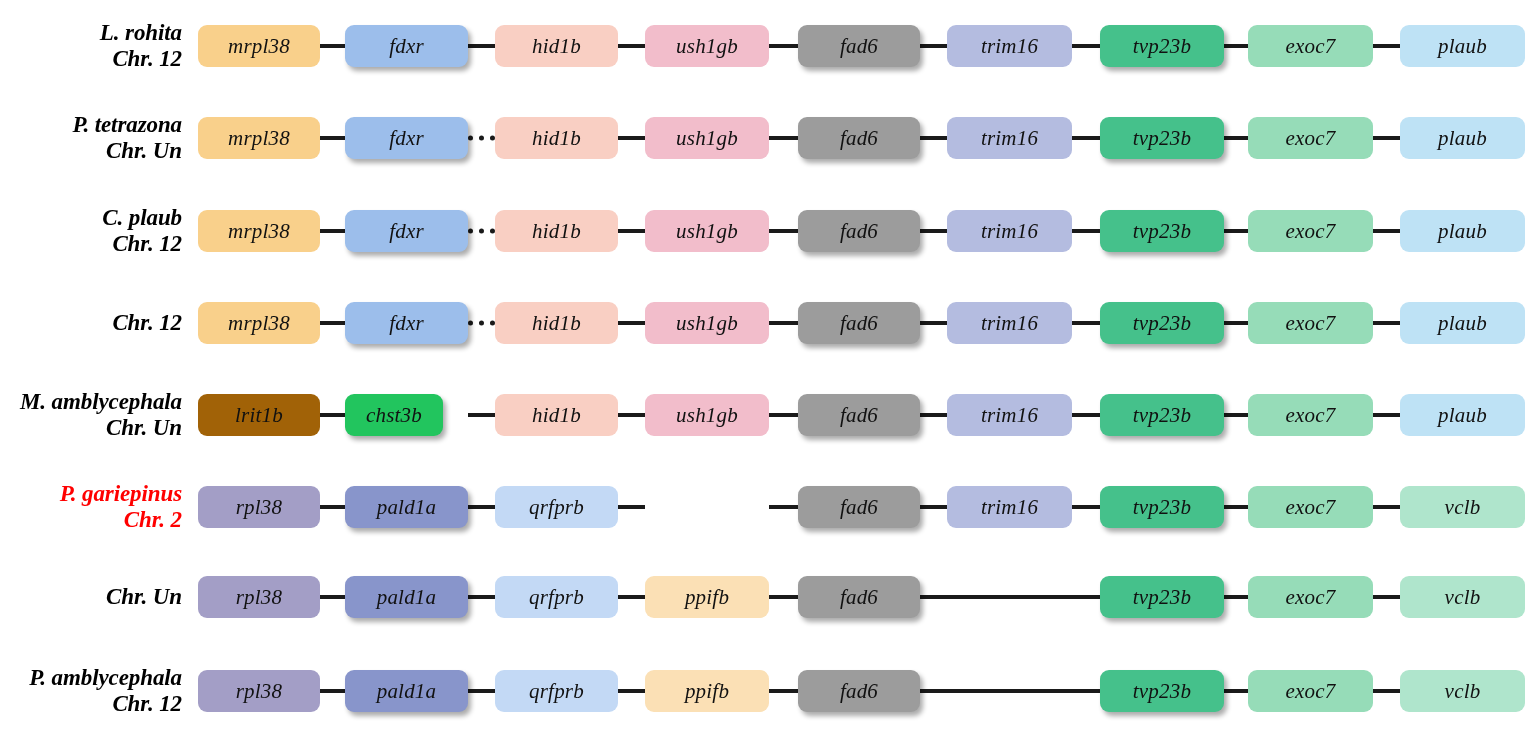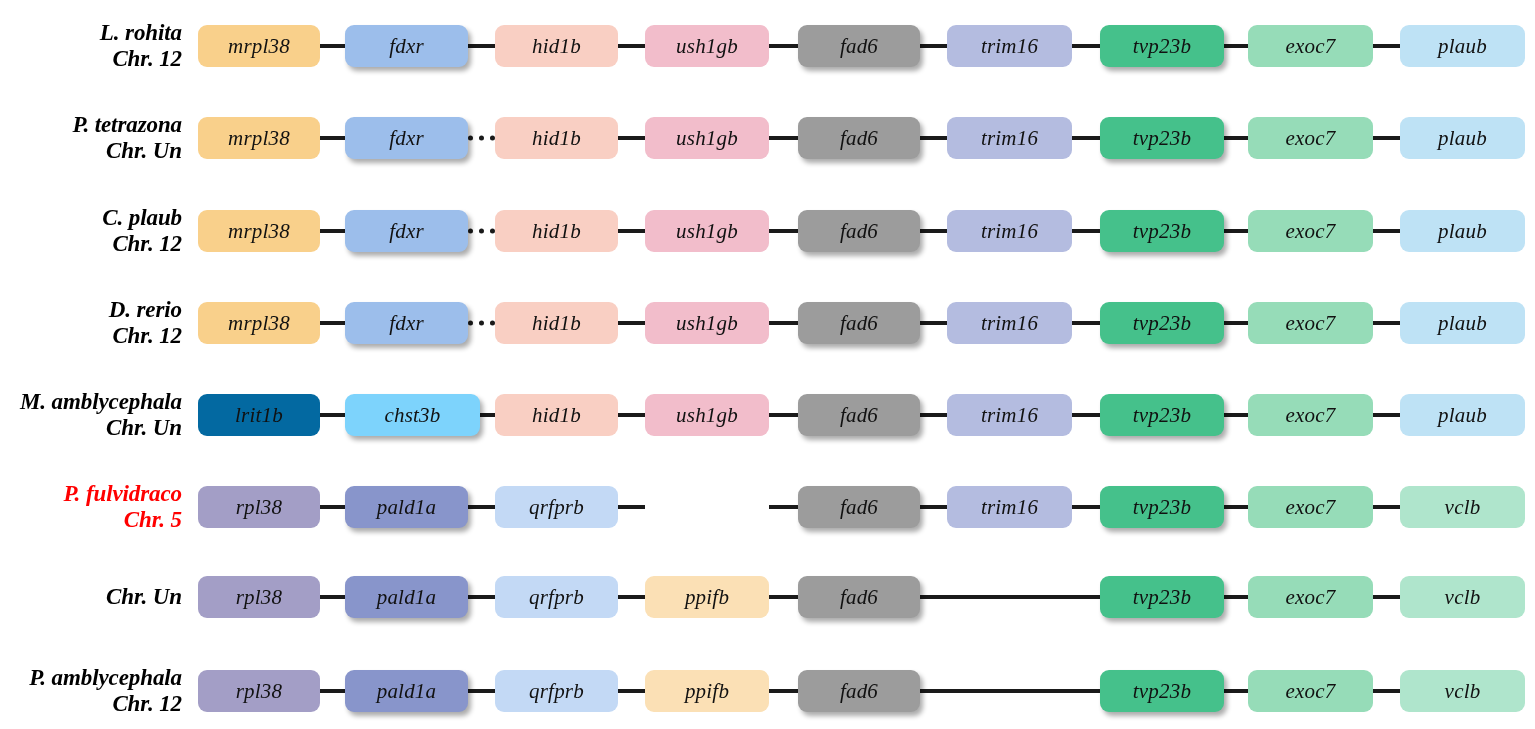--- a/index.html
+++ b/index.html
@@ -142,21 +142,20 @@
         <div class="gene flat" style="left: 455px; width: 124px; background: rgb(242, 189, 203);">ush1gb</div>
         <div class="gene" style="left: 608px; width: 122px; background: rgb(156, 156, 156);">fad6</div>
         <div class="gene flat" style="left: 757px; width: 125px; background: rgb(180, 188, 224);">trim16</div>
         <div class="gene" style="left: 910px; width: 124px; background: rgb(69, 193, 139);">tvp23b</div>
         <div class="gene flat" style="left: 1058px; width: 125px; background: rgb(150, 220, 184);">exoc7</div>
         <div class="gene flat" style="left: 1210px; width: 125px; background: rgb(190, 226, 245);">plaub</div>
       </div>
     </div>
     <div class="row" style="top: 277px;">
       <div class="species">
-        <span class="sp-name">D. rerio</span>
         <span class="sp-chr">Chr. 12</span>
       </div>
       <div class="track">
         <div class="link" style="left: 130px; width: 25px;"></div>
         <div class="link dotted" style="left: 278px; width: 27px;"></div>
         <div class="link" style="left: 428px; width: 27px;"></div>
         <div class="link" style="left: 579px; width: 29px;"></div>
         <div class="link" style="left: 730px; width: 27px;"></div>
         <div class="link" style="left: 882px; width: 28px;"></div>
         <div class="link" style="left: 1034px; width: 24px;"></div>
@@ -179,35 +178,35 @@
       </div>
       <div class="track">
         <div class="link" style="left: 130px; width: 25px;"></div>
         <div class="link" style="left: 278px; width: 27px;"></div>
         <div class="link" style="left: 428px; width: 27px;"></div>
         <div class="link" style="left: 579px; width: 29px;"></div>
         <div class="link" style="left: 730px; width: 27px;"></div>
         <div class="link" style="left: 882px; width: 28px;"></div>
         <div class="link" style="left: 1034px; width: 24px;"></div>
         <div class="link" style="left: 1183px; width: 27px;"></div>
-        <div class="gene flat" style="left: 8px; width: 122px; background: #0369a1;">lrit1b</div>
-        <div class="gene" style="left: 155px; width: 135px; background: #7dd3fc;">chst3b</div>
+        <div class="gene flat" style="left: 8px; width: 122px; background: #a16207;">lrit1b</div>
+        <div class="gene" style="left: 155px; width: 98px; background: #22c55e;">chst3b</div>
         <div class="gene flat" style="left: 305px; width: 123px; background: rgb(249, 207, 195);">hid1b</div>
         <div class="gene flat" style="left: 455px; width: 124px; background: rgb(242, 189, 203);">ush1gb</div>
         <div class="gene" style="left: 608px; width: 122px; background: rgb(156, 156, 156);">fad6</div>
         <div class="gene flat" style="left: 757px; width: 125px; background: rgb(180, 188, 224);">trim16</div>
         <div class="gene" style="left: 910px; width: 124px; background: rgb(69, 193, 139);">tvp23b</div>
         <div class="gene flat" style="left: 1058px; width: 125px; background: rgb(150, 220, 184);">exoc7</div>
         <div class="gene flat" style="left: 1210px; width: 125px; background: rgb(190, 226, 245);">plaub</div>
       </div>
     </div>
     <div class="row" style="top: 461px;">
       <div class="species hl">
-        <span class="sp-name">P. fulvidraco</span>
-        <span class="sp-chr">Chr. 5</span>
+        <span class="sp-name">P. gariepinus</span>
+        <span class="sp-chr">Chr. 2</span>
       </div>
       <div class="track">
         <div class="link" style="left: 130px; width: 25px;"></div>
         <div class="link" style="left: 278px; width: 27px;"></div>
         <div class="link" style="left: 428px; width: 27px;"></div>
         <div class="link" style="left: 579px; width: 29px;"></div>
         <div class="link" style="left: 730px; width: 27px;"></div>
         <div class="link" style="left: 882px; width: 28px;"></div>
         <div class="link" style="left: 1034px; width: 24px;"></div>
         <div class="link" style="left: 1183px; width: 27px;"></div>

